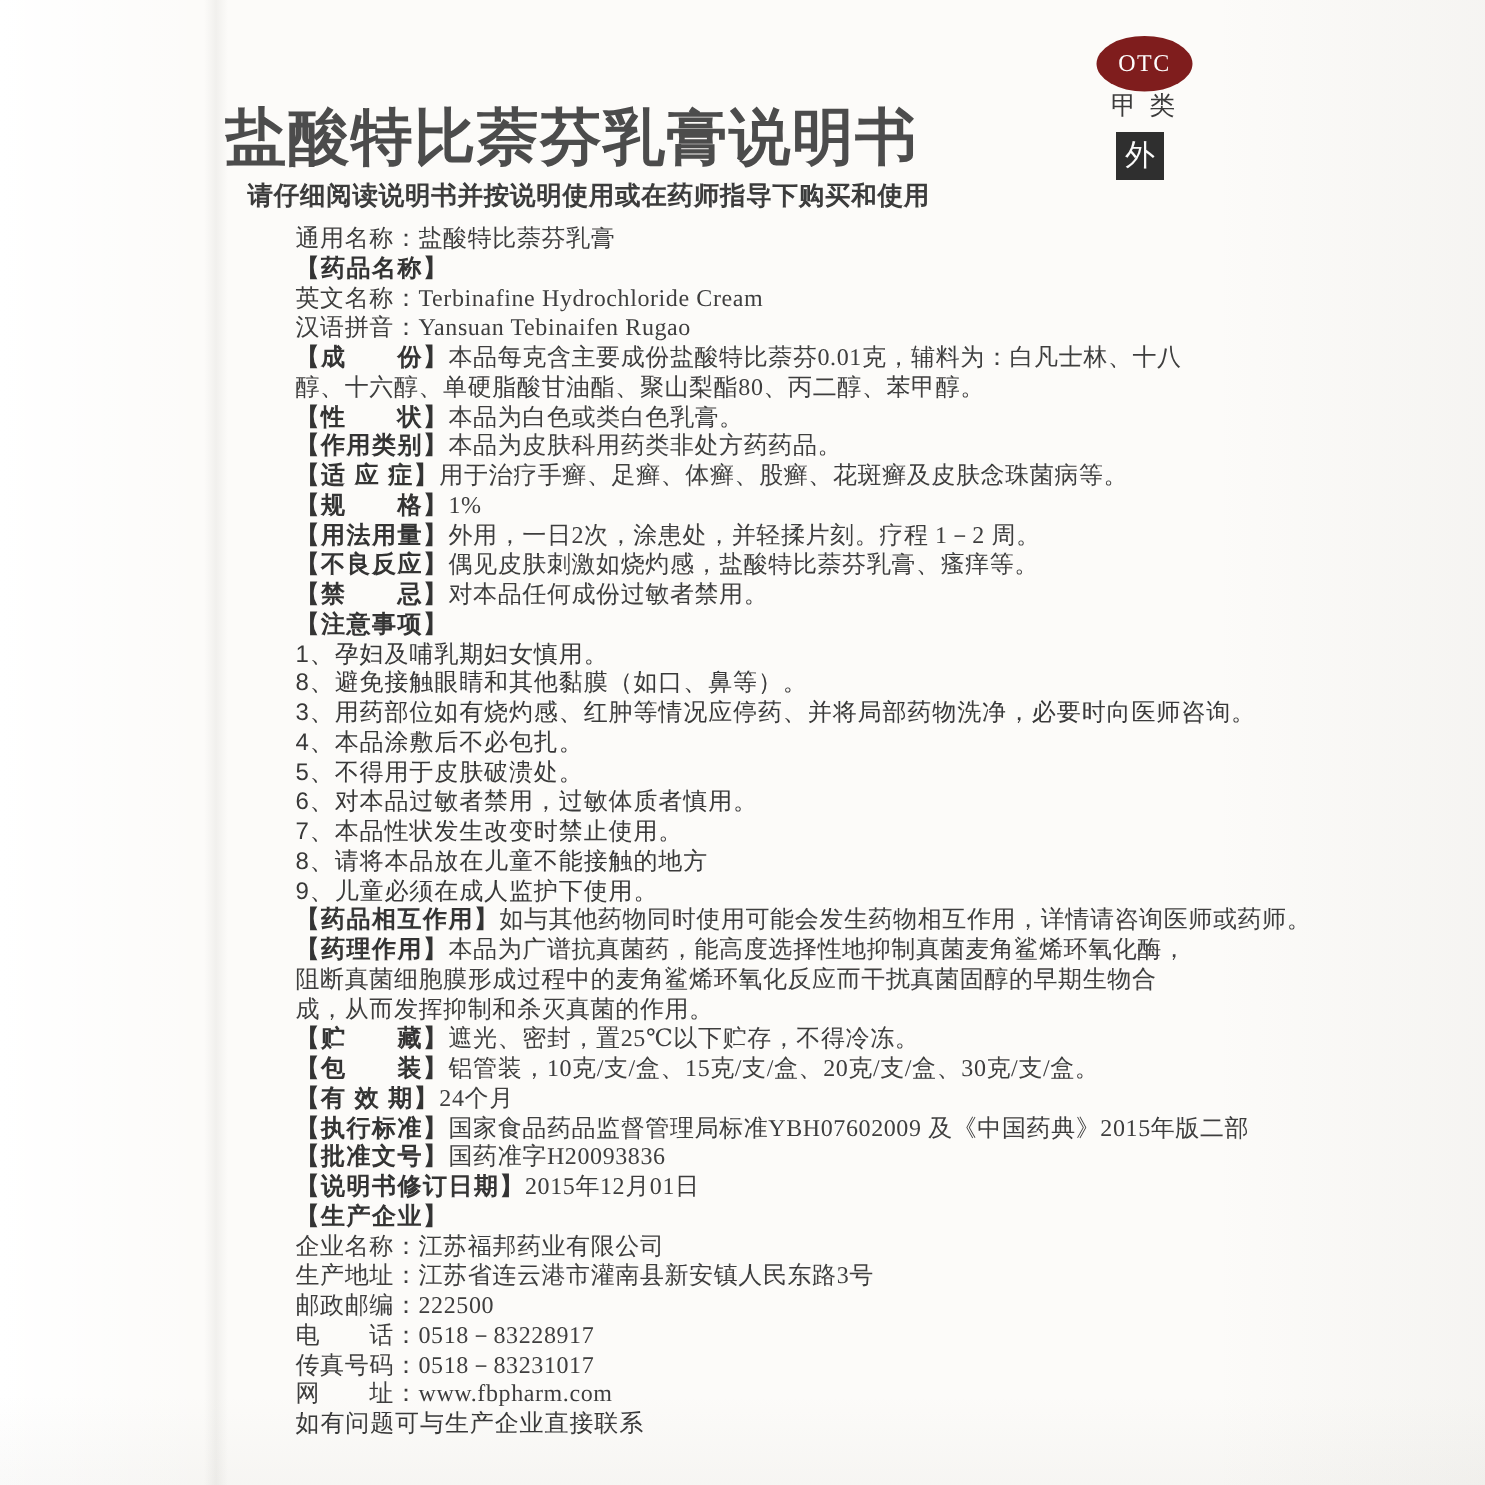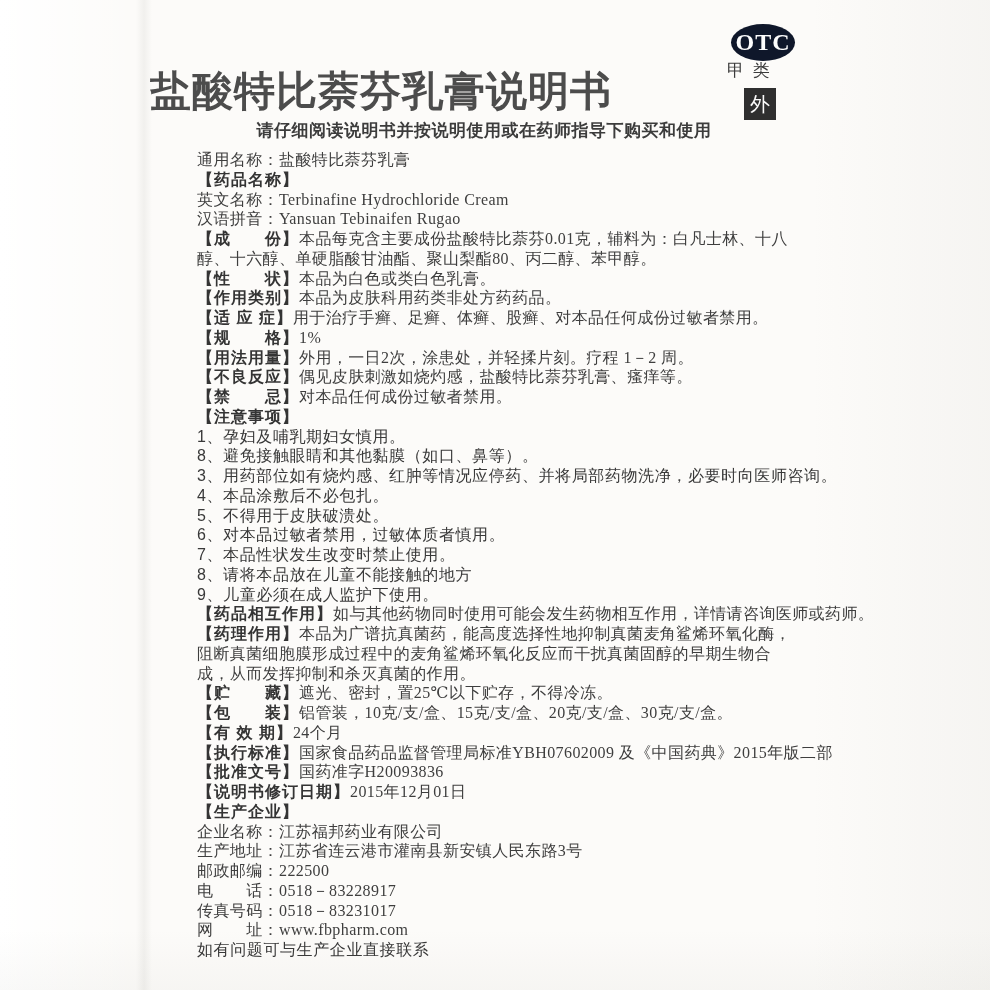--- a/index.html
+++ b/index.html
@@ -28,36 +28,35 @@
     background:linear-gradient(0deg,rgba(140,140,125,0.05),rgba(255,255,255,0));
   }
   .title{
     position:absolute;top:64px;left:150px;width:655px;
     text-align:left;
     font-size:41px;font-weight:bold;letter-spacing:1px;color:#4c4c4c;
     font-family:"Liberation Serif","DejaVu Serif",serif;
     white-space:nowrap;
   }
   .subtitle{
-    position:absolute;top:119px;left:154px;width:660px;
-    text-align:center;
+    position:absolute;top:119px;left:165px;width:660px;
     font-size:17px;font-weight:bold;letter-spacing:0.5px;color:#3c3c3c;
     font-family:Liberation Serif, serif;
     white-space:nowrap;
   }
   .otc-badge{
     position:absolute;left:731px;top:24px;width:64px;height:37px;
-    background:#0f172a;border-radius:50%;
+    background:#7f1d1d;border-radius:50%;
     color:#fdfdfd;text-align:center;line-height:37px;
-    font-size:24px;font-weight:bold;letter-spacing:1px;
+    font-size:16px;font-weight:normal;letter-spacing:1px;
     font-family:"Liberation Serif","DejaVu Serif",serif;
   }
   .otc-class{
     position:absolute;left:727px;top:59px;width:72px;
-    text-align:left;
+    text-align:center;
     font-size:17px;color:#3b3b3b;letter-spacing:2px;
     font-family:"Liberation Sans","DejaVu Sans",sans-serif;
     white-space:nowrap;
   }
   .external-mark{
     position:absolute;left:744px;top:88px;width:32px;height:32px;
     background:#2f2f2f;color:#fbfbfb;
     text-align:center;line-height:32px;font-size:20px;
     font-family:"Liberation Sans","DejaVu Sans",sans-serif;
   }
@@ -97,21 +96,21 @@
 
   <div class="body-text">
       <div class="line"><span>通用名称：盐酸特比萘芬乳膏</span></div>
       <div class="line"><span class="head">【药品名称】</span></div>
       <div class="line"><span>英文名称：Terbinafine Hydrochloride Cream</span></div>
       <div class="line"><span>汉语拼音：Yansuan Tebinaifen Rugao</span></div>
       <div class="line"><span class="head">【成　　份】</span><span>本品每克含主要成份盐酸特比萘芬0.01克，辅料为：白凡士林、十八</span></div>
       <div class="line"><span>醇、十六醇、单硬脂酸甘油酯、聚山梨酯80、丙二醇、苯甲醇。</span></div>
       <div class="line"><span class="head">【性　　状】</span><span>本品为白色或类白色乳膏。</span></div>
       <div class="line"><span class="head">【作用类别】</span><span>本品为皮肤科用药类非处方药药品。</span></div>
-      <div class="line"><span class="head">【适 应 症】</span><span>用于治疗手癣、足癣、体癣、股癣、对本品任何成份过敏者禁用。</span></div>
+      <div class="line"><span class="head">【适 应 症】</span><span>用于治疗手癣、足癣、体癣、股癣、花斑癣及皮肤念珠菌病等。</span></div>
       <div class="line"><span class="head">【规　　格】</span><span>1%</span></div>
       <div class="line"><span class="head">【用法用量】</span><span>外用，一日2次，涂患处，并轻揉片刻。疗程 1－2 周。</span></div>
       <div class="line"><span class="head">【不良反应】</span><span>偶见皮肤刺激如烧灼感，盐酸特比萘芬乳膏、瘙痒等。</span></div>
       <div class="line"><span class="head">【禁　　忌】</span><span>对本品任何成份过敏者禁用。</span></div>
       <div class="line"><span class="head">【注意事项】</span></div>
       <div class="line hei"><span>1、孕妇及哺乳期妇女慎用。</span></div>
       <div class="line hei"><span>8、避免接触眼睛和其他黏膜（如口、鼻等）。</span></div>
       <div class="line hei"><span>3、用药部位如有烧灼感、红肿等情况应停药、并将局部药物洗净，必要时向医师咨询。</span></div>
       <div class="line hei"><span>4、本品涂敷后不必包扎。</span></div>
       <div class="line hei"><span>5、不得用于皮肤破溃处。</span></div>

